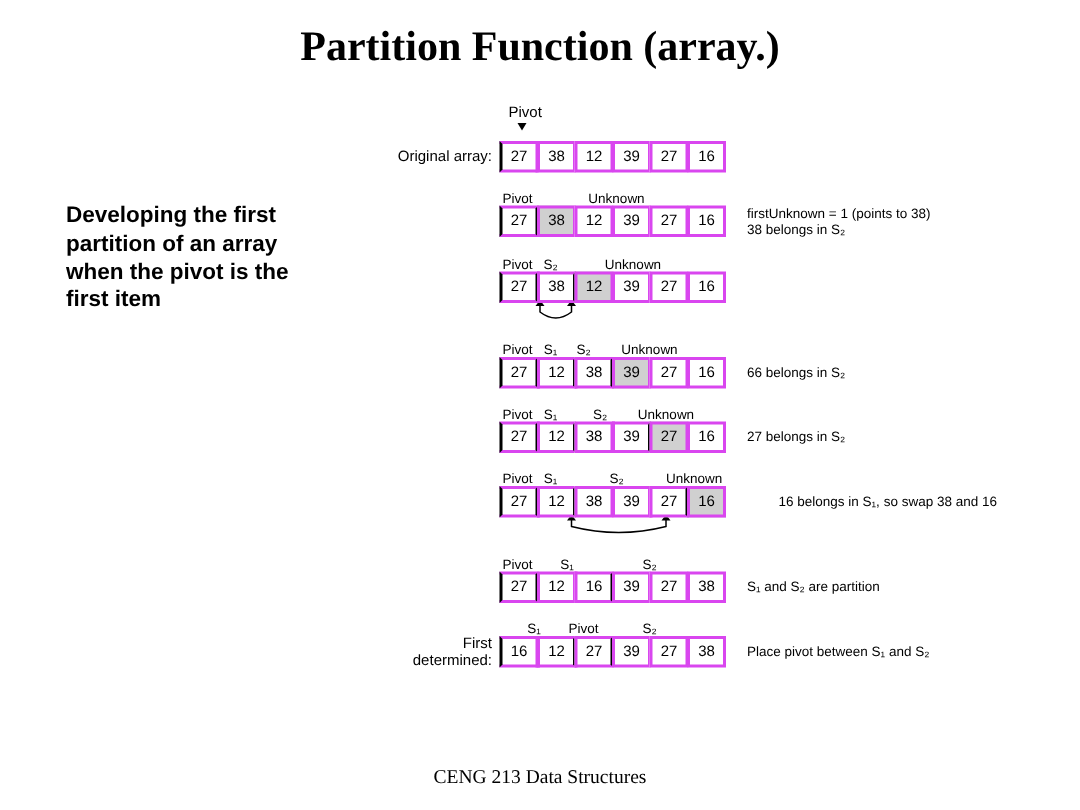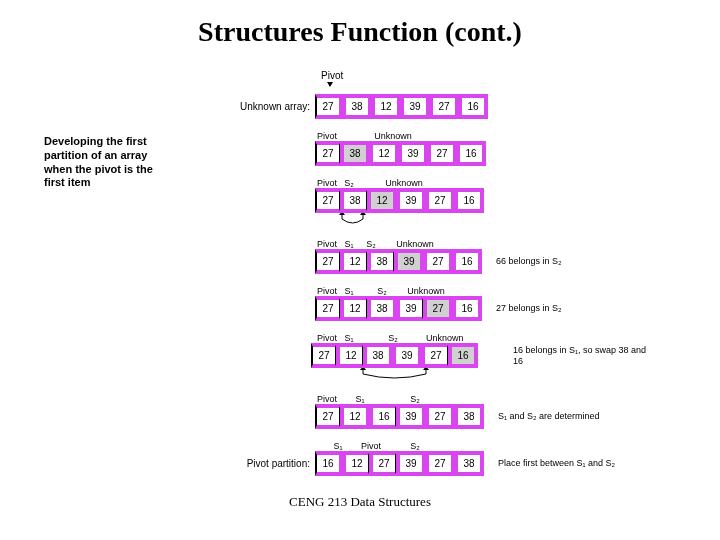--- a/index.html
+++ b/index.html
@@ -18,36 +18,36 @@
     font-weight: bold;
     text-align: center;
     margin-top: 16px;
   }
   .caption {
     position: absolute;
     left: 44px;
     top: 135px;
     font-family: Arial, sans-serif;
     font-weight: bold;
-    font-size: 11px;
+    font-size: 15px;
     line-height: 1.25;
     width: 185px;
   }
   .footer {
     position: absolute;
-    bottom: 30px;
+    bottom: 14px;
     left: 0;
     right: 0;
     text-align: center;
     font-family: "Times New Roman", serif;
     font-size: 13px;
   }
   .diagram {
     position: absolute;
-    left: 235px;
+    left: 253px;
     top: 70px;
     width: 420px;
     font-family: Arial, sans-serif;
     font-size: 10px;
     color: #000;
   }
   .row {
     display: flex;
     align-items: center;
     margin-bottom: 2px;
@@ -55,21 +55,21 @@
   .row-label {
     width: 75px;
     text-align: right;
     padding-right: 6px;
     font-size: 10px;
   }
   .cells {
     display: flex;
   }
   .cell {
-    border: 4px solid #d946ef;
+    border: 2px solid #d946ef;
     width: 22px;
     height: 17px;
     display: flex;
     align-items: center;
     justify-content: center;
     font-size: 10px;
     margin-left: -1px;
     background: #fff;
   }
   .cell.shaded {
@@ -130,40 +130,40 @@
     position: relative;
     height: 12px;
   }
   .swap-arc svg {
     position: absolute;
   }
 </style>
 </head>
 <body>
 
-<div class="slide-title">Structures Function (cont.)</div>
+<div class="slide-title">Partition Function (array.)</div>
 
 <div class="caption" style="white-space:pre-line">Developing the first
  partition of an array
 when the pivot is the
  first item</div>
 
 <div class="diagram">
 
   <div class="pivot-label-row">
     <div class="pivot-text">Pivot</div>
     <div class="pivot-arrow">
         <div class="arrow-down"></div>
       </div>
   </div>
 
   <div id="steps-container">
       <div class="step">
         <div class="row">
-          <div class="row-label">Unknown array:</div>
+          <div class="row-label">Original array:</div>
           <div class="cells">
             <div class="cell thick-left">27</div>
             <div class="cell">38</div>
             <div class="cell">12</div>
             <div class="cell">39</div>
             <div class="cell">27</div>
             <div class="cell">16</div>
           </div>
           <div class="annotation" style="white-space: pre-line;"></div>
         </div>
@@ -177,20 +177,22 @@
         <div class="row">
           <div class="row-label"></div>
           <div class="cells">
             <div class="cell thick-right thick-left">27</div>
             <div class="cell shaded">38</div>
             <div class="cell">12</div>
             <div class="cell">39</div>
             <div class="cell">27</div>
             <div class="cell">16</div>
           </div>
+          <div class="annotation" style="white-space: pre-line;">firstUnknown = 1 (points to 38)
+38 belongs in S₂</div>
         </div>
       </div>
       <div class="step">
         <div class="region-row">
           <div class="row-label"></div>
           <div class="region" style="width: 22px;">Pivot</div>
           <div class="region" style="width: 22px;">S₂</div>
           <div class="region" style="width: 88px;">Unknown</div>
         </div>
         <div class="row">
@@ -292,40 +294,40 @@
         <div class="row">
           <div class="row-label"></div>
           <div class="cells">
             <div class="cell thick-right thick-left">27</div>
             <div class="cell">12</div>
             <div class="cell thick-right">16</div>
             <div class="cell">39</div>
             <div class="cell">27</div>
             <div class="cell">38</div>
           </div>
-          <div class="annotation" style="white-space: pre-line;">S₁ and S₂ are determined</div>
+          <div class="annotation" style="white-space: pre-line;">S₁ and S₂ are partition</div>
         </div>
       </div>
       <div class="step">
         <div class="region-row">
           <div class="row-label"></div>
           <div class="region" style="width: 44px;">S₁</div>
           <div class="region" style="width: 22px;">Pivot</div>
           <div class="region" style="width: 66px;">S₂</div>
         </div>
         <div class="row">
-          <div class="row-label">Pivot partition:</div>
+          <div class="row-label">First determined:</div>
           <div class="cells">
             <div class="cell thick-left">16</div>
             <div class="cell thick-right">12</div>
             <div class="cell thick-right">27</div>
             <div class="cell">39</div>
             <div class="cell">27</div>
             <div class="cell">38</div>
           </div>
-          <div class="annotation" style="white-space: pre-line;">Place first between S₁ and S₂</div>
+          <div class="annotation" style="white-space: pre-line;">Place pivot between S₁ and S₂</div>
         </div>
       </div>
     </div>
 
 </div>
 
 <div class="footer">CENG 213 Data Structures</div>
 
 </body></html>

